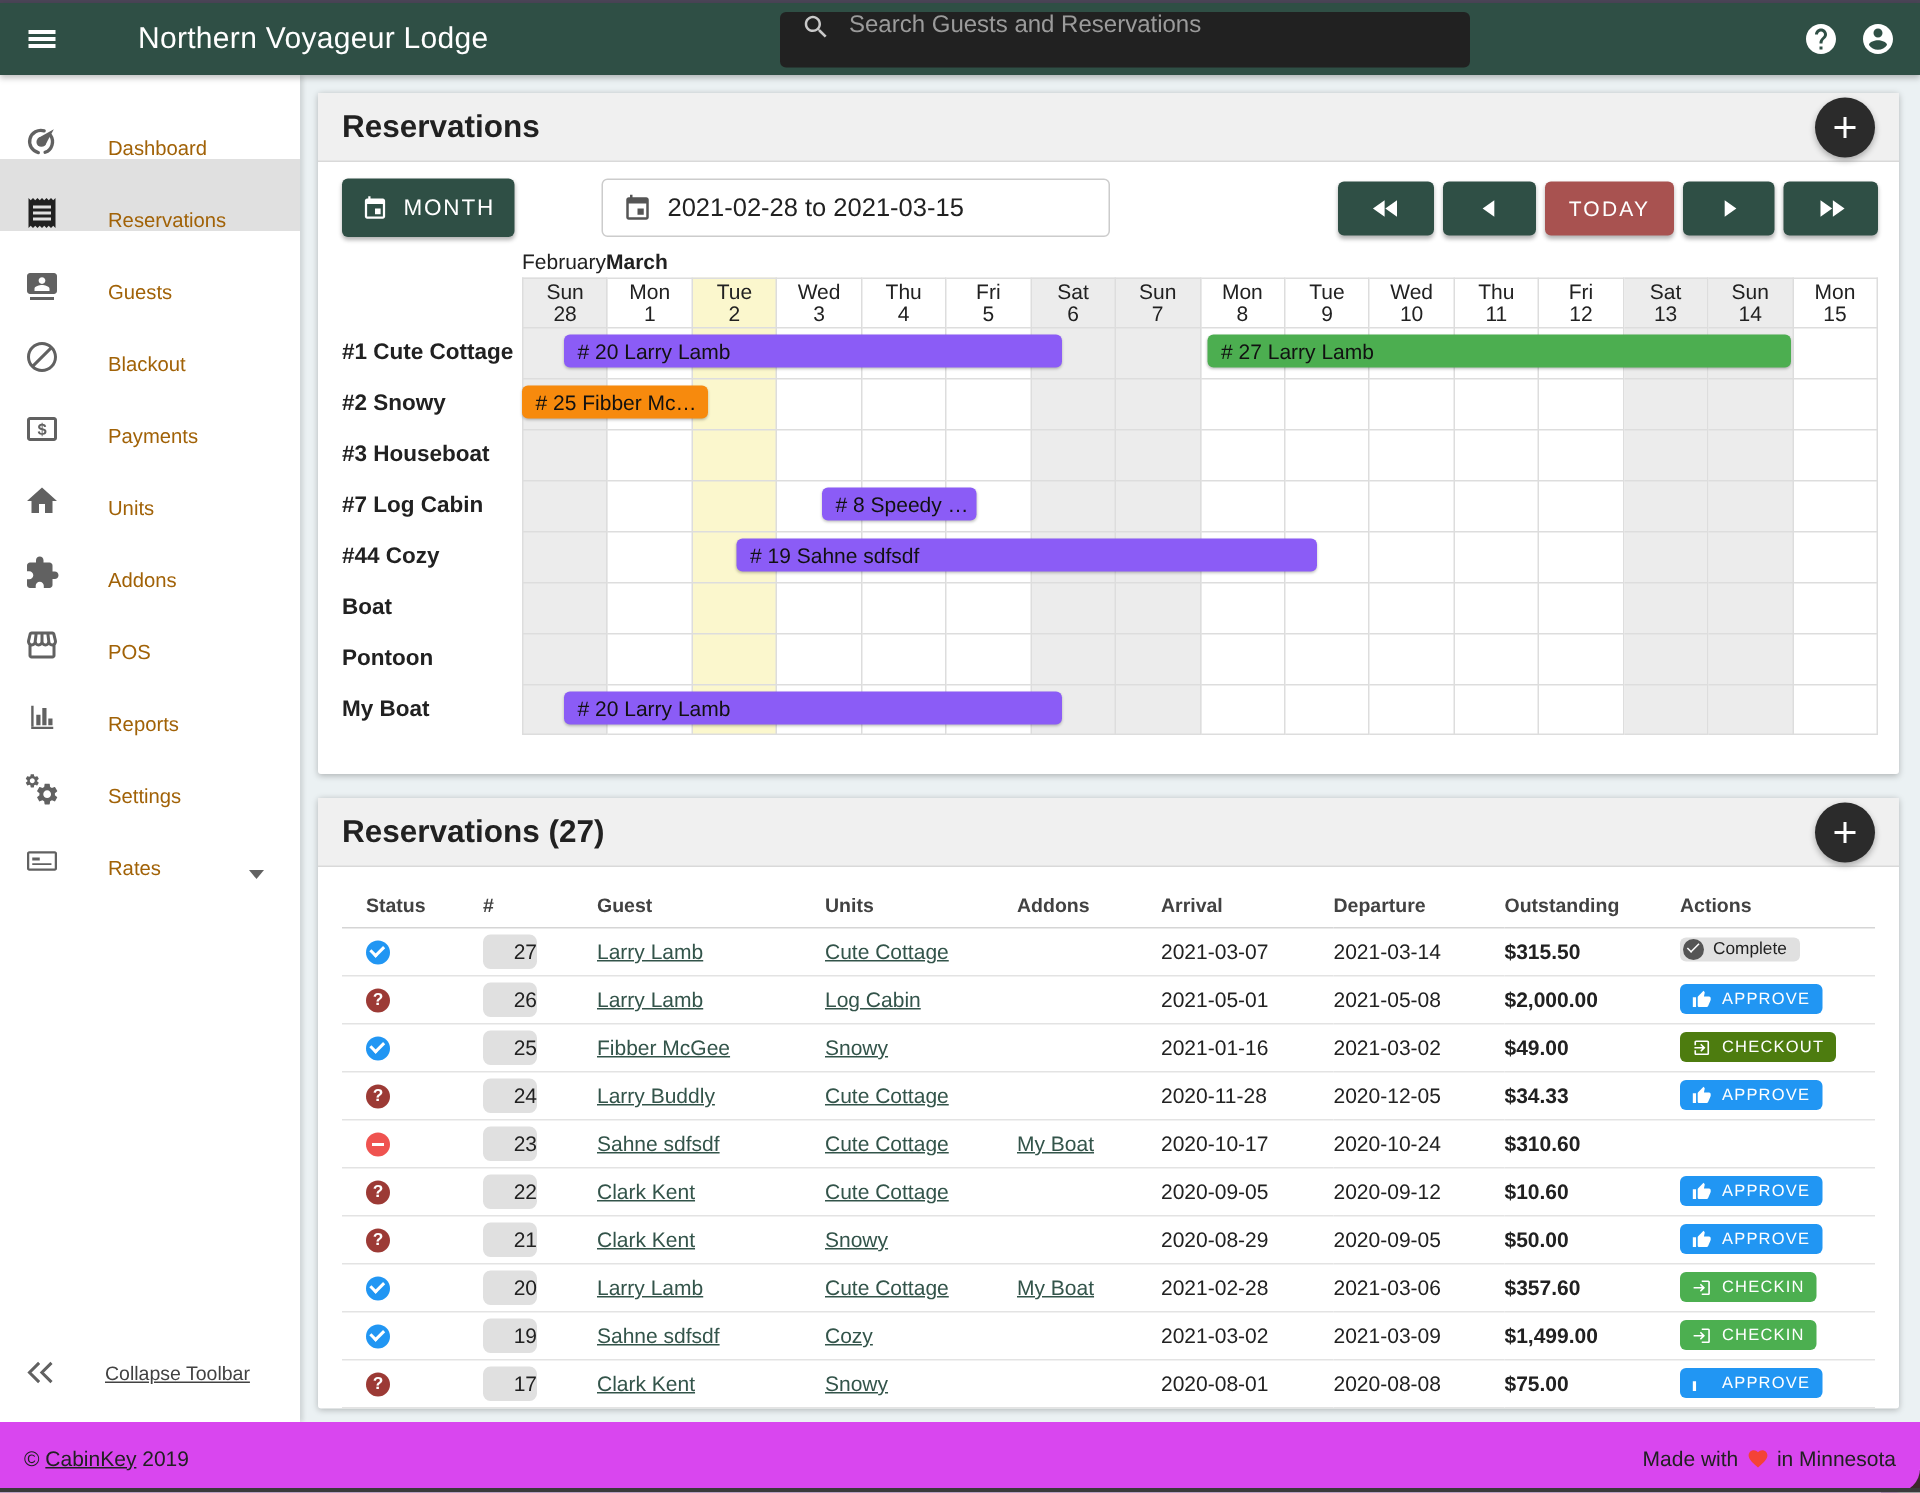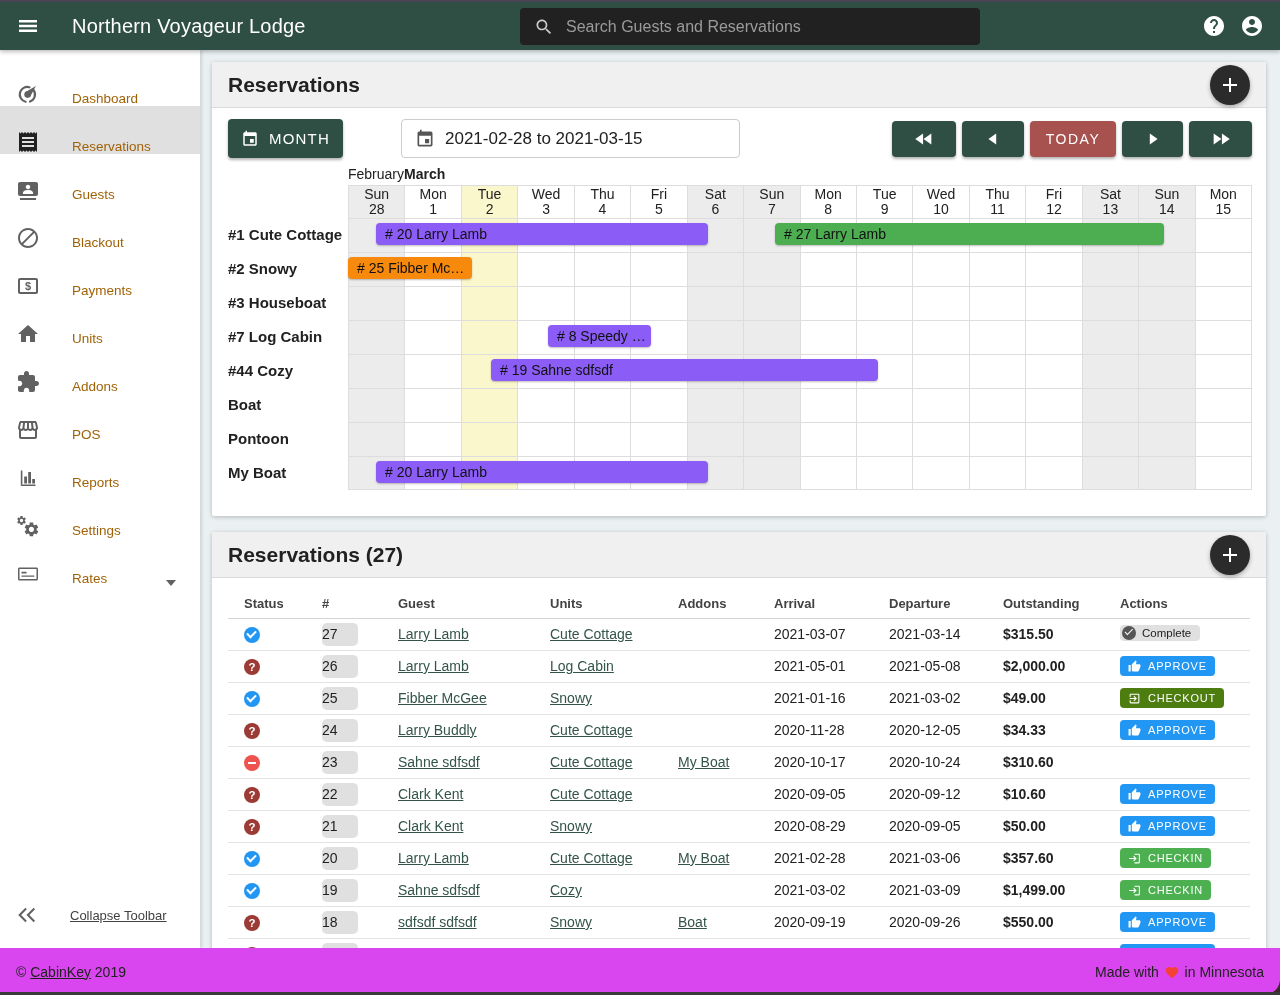--- a/index.html
+++ b/index.html
@@ -1,22 +1,22 @@
 <!DOCTYPE html>
 <html><head>
 <meta charset="utf-8">
 <style>
 * { box-sizing: border-box; margin:0; padding:0; }
 html,body { width:1280px; height:995px; overflow:hidden; }
 body { font-family:"Liberation Sans",sans-serif; background:#ebf1f3; position:relative; }
 .topstrip { height:2px; background:#4b4557; }
-.appbar { height:48px; background:#2f4f45; display:flex; align-items:center; position:relative; box-shadow:0 2px 4px rgba(0,0,0,.25); z-index:20; }
+.appbar { height:48px; background:#2f4f45; display:flex; align-items:center; position:relative; box-shadow:0 2px 4px rgba(0,0,0,.25); z-index:20;gap:20px; }
 .appbar .burger { margin-left:16px; width:24px; height:24px; }
 .appbar .title { color:#fff; font-size:20px; margin-left:32px; letter-spacing:.2px; }
-.search { position:absolute; left:520px; top:6px; width:460px; height:37px; background:#212121; border-radius:4px; display:flex; align-items:center; }
+.search { position:absolute; left:520px; top:6px; width:460px; height:37px; background:#212121; border-radius:4px; display:flex; align-items:flex-start; }
 .search svg { margin-left:14px; }
 .search .ph { color:#9b9b9b; font-size:16px; margin-left:12px; }
 .abicons { position:absolute; right:16px; top:12px; display:flex; gap:14px; }
 .shell { display:flex; height:898px; position:relative; z-index:5; }
 .sidebar { width:200px; background:#fff; box-shadow:2px 0 3px rgba(0,0,0,.12); position:relative; z-index:6; padding-top:8px; flex:none; }
 .mi { height:48px; display:flex; align-items:flex-end; padding-left:16px; color:#a16207; font-size:13.5px; }
 .mi svg { flex:none; }
 .mi .lbl { margin-left:32px; }
 .mi.active { background:#e0e0e0; }
 .mi .caret { margin-left:auto; margin-right:24px; width:0; height:0; border-left:5px solid transparent; border-right:5px solid transparent; border-top:6px solid #616161; }
@@ -66,21 +66,21 @@
 th { text-align:left; font-size:13px; color:#424242; font-weight:bold; height:28px; border-bottom:1px solid #d5d5d5; padding:0; vertical-align:middle; }
 td { height:32px; border-bottom:1px solid #e3e3e3; padding:0; vertical-align:middle; font-size:14px; color:#212121; }
 th.first, td.first { padding-left:16px; }
 .st { display:inline-block; width:16px; height:16px; border-radius:50%; position:relative; vertical-align:middle; }
 .st.ok { background:#2196f3; }
 .st.ok::after { content:""; position:absolute; left:3.2px; top:3.7px; width:7.4px; height:4.2px; border-left:2px solid #fff; border-bottom:2px solid #fff; transform:rotate(-45deg); }
 .st.q { background:#9c3a35; }
 .st.q::after { content:"?"; position:absolute; left:0; top:0; width:16px; text-align:center; color:#fff; font-size:11.5px; font-weight:bold; line-height:16px; }
 .st.dnd { background:#ef5350; }
 .st.dnd::after { content:""; position:absolute; left:4px; top:7px; width:8px; height:2.2px; background:#fff; }
-.chip { display:inline-block; width:36px; background:#e0e0e0; border-radius:5px; text-align:left; font-size:14px; color:#212121; padding:3.5px 0; }
+.chip { display:inline-block; width:36px; background:#e0e0e0; border-radius:5px; text-align:right; font-size:14px; color:#212121; padding:3.5px 0; }
 td a { color:#33544a; text-decoration:underline; }
 .amt { font-weight:bold; }
 .abtn { display:inline-flex; align-items:center; height:20px; border-radius:4px; padding:0 8px; color:#fff; font-size:11px; letter-spacing:0.8px; }
 .abtn svg { margin-right:7px; }
 .approve { background:#2196f3; }
 .checkout { background:#4d7c0f; }
 .checkin { background:#4caf50; }
 .done { display:inline-flex; align-items:center; height:16.5px; border-radius:4px; background:#e0e0e0; color:#212121; font-size:11.5px; padding:0 9px 0 1.5px; }
 .dic { width:14.5px; height:14.5px; border-radius:50%; background:#555; position:relative; margin-right:6px; }
 .dic::after { content:""; position:absolute; left:3.2px; top:3.6px; width:6.6px; height:3.4px; border-left:1.6px solid #fff; border-bottom:1.6px solid #fff; transform:rotate(-45deg); }
@@ -462,21 +462,21 @@
                 <div class="c"></div>
                 <div class="c"></div>
                 <div class="c"></div>
                 <div class="c"></div>
                 <div class="c"></div>
                 <div class="c we"></div>
                 <div class="c we"></div>
                 <div class="c"></div>
               </div>
         <div class="bar blue" style="left:148px;top:5px;width:332px;"># 20 Larry Lamb</div>
-        <div class="bar green" style="left:547px;top:5px;width:389px;"># 27 Larry Lamb</div>
+        <div class="bar green" style="left:577px;top:5px;width:389px;"># 27 Larry Lamb</div>
         <div class="bar orange" style="left:120px;top:39px;width:124px;"># 25 Fibber Mc…</div>
         <div class="bar blue" style="left:320px;top:107px;width:103px;"># 8 Speedy …</div>
         <div class="bar blue" style="left:263px;top:141px;width:387px;"># 19 Sahne sdfsdf</div>
         <div class="bar blue" style="left:148px;top:243px;width:332px;"># 20 Larry Lamb</div>
       </div>
     </div>
   </div>
 </div>
 <div class="card" id="card2" style="margin-top:16px;">
   <div class="cardhead">
@@ -618,33 +618,20 @@
                 <td></td>
                 <td>2021-03-02</td>
                 <td>2021-03-09</td>
                 <td class="amt">$1,499.00</td>
                 <td><span class="abtn checkin"><svg width="13" height="13" viewBox="0 0 24 24">
                       <path fill="#fff" d="M11 7L9.6 8.4l2.6 2.6H2v2h10.2l-2.6 2.6L11 17l5-5-5-5zm9 12h-8v2h8c1.1 0 2-.9 2-2V5c0-1.1-.9-2-2-2h-8v2h8v14z"></path>
                     </svg>CHECKIN</span></td>
               </tr>
       <tr>
                 <td class="first"><span class="st q"></span></td>
-                <td><span class="chip">18</span></td>
-                <td><a>sdfsdf sdfsdf</a></td>
-                <td><a>Snowy</a></td>
-                <td><a>Boat</a></td>
-                <td>2020-09-19</td>
-                <td>2020-09-26</td>
-                <td class="amt">$550.00</td>
-                <td><span class="abtn approve"><svg width="13" height="13" viewBox="0 0 24 24">
-                      <path fill="#fff" d="M1 21h4V9H1v12zm22-11c0-1.1-.9-2-2-2h-6.31l.95-4.57.03-.32c0-.41-.17-.79-.44-1.06L14.17 1 7.59 7.59C7.22 7.95 7 8.45 7 9v10c0 1.1.9 2 2 2h9c.83 0 1.54-.5 1.84-1.22l3.02-7.05c.09-.23.14-.47.14-.73v-2z"></path>
-                    </svg>APPROVE</span></td>
-              </tr>
-      <tr>
-                <td class="first"><span class="st q"></span></td>
                 <td><span class="chip">17</span></td>
                 <td><a>Clark Kent</a></td>
                 <td><a>Snowy</a></td>
                 <td></td>
                 <td>2020-08-01</td>
                 <td>2020-08-08</td>
                 <td class="amt">$75.00</td>
                 <td><span class="abtn approve"><svg width="13" height="13" viewBox="0 0 24 24">
                       <path fill="#fff" d="M1 21h4V9H1v12z"></path>
                     </svg>APPROVE</span></td>

